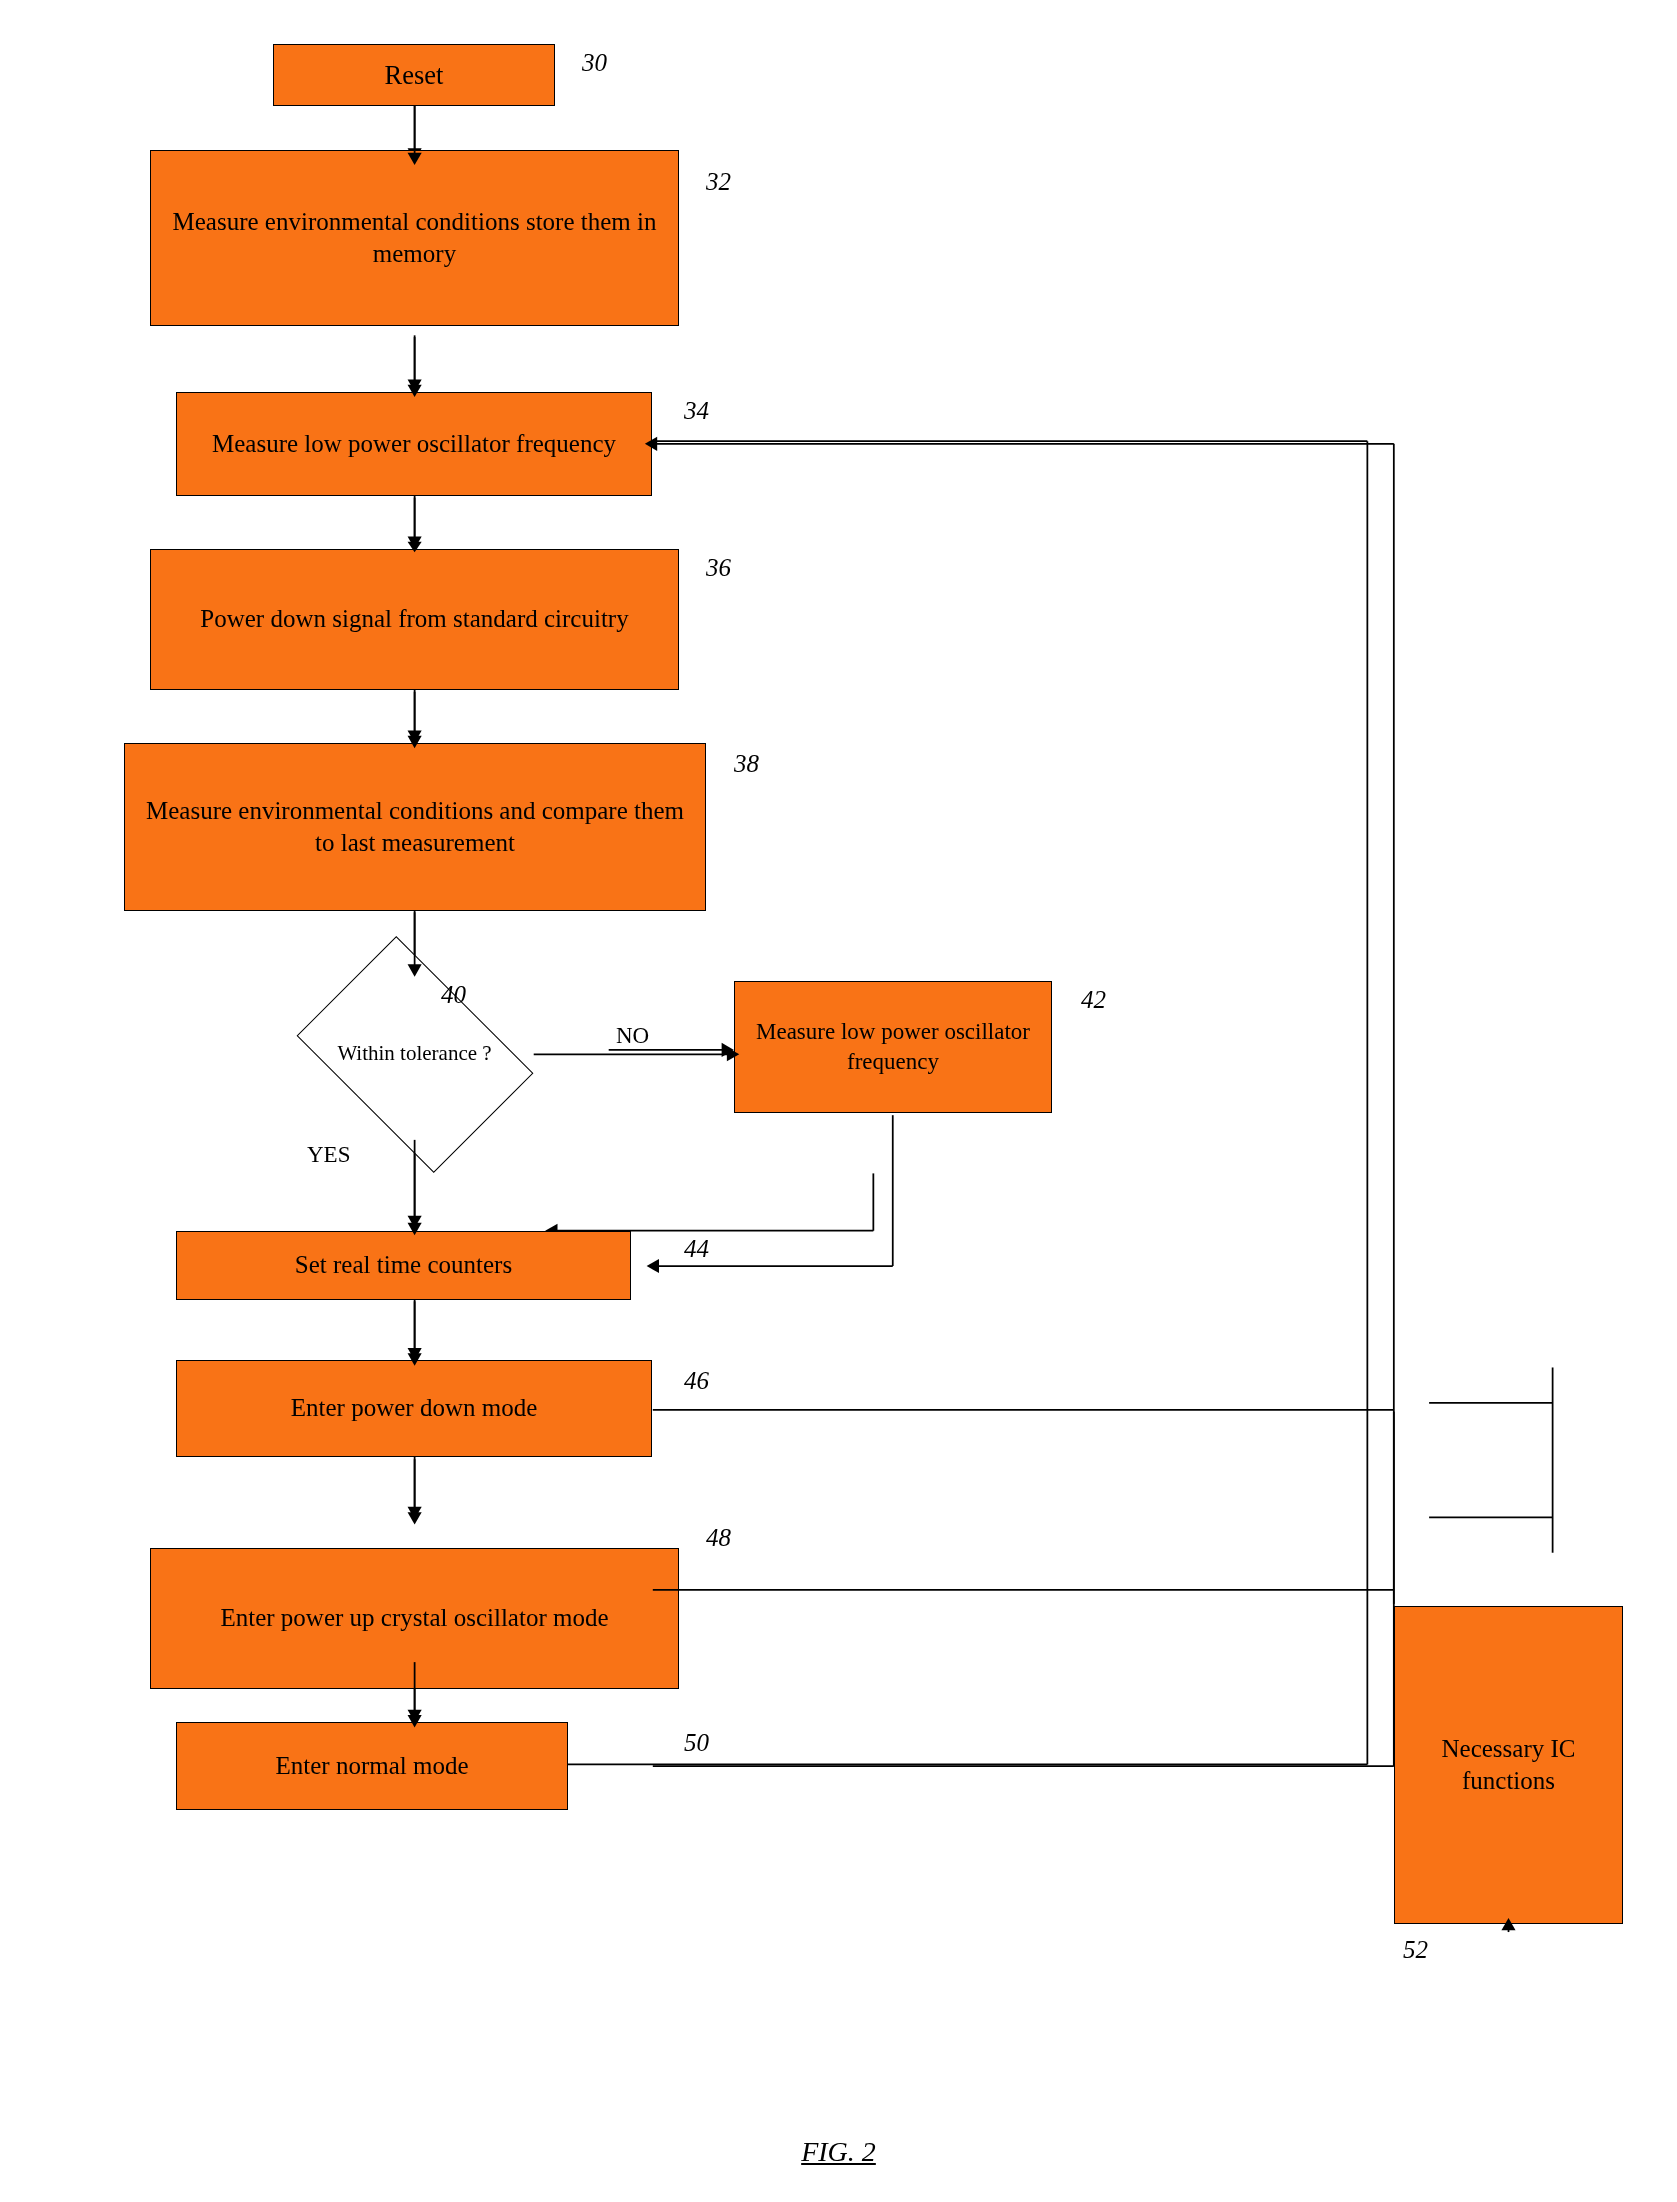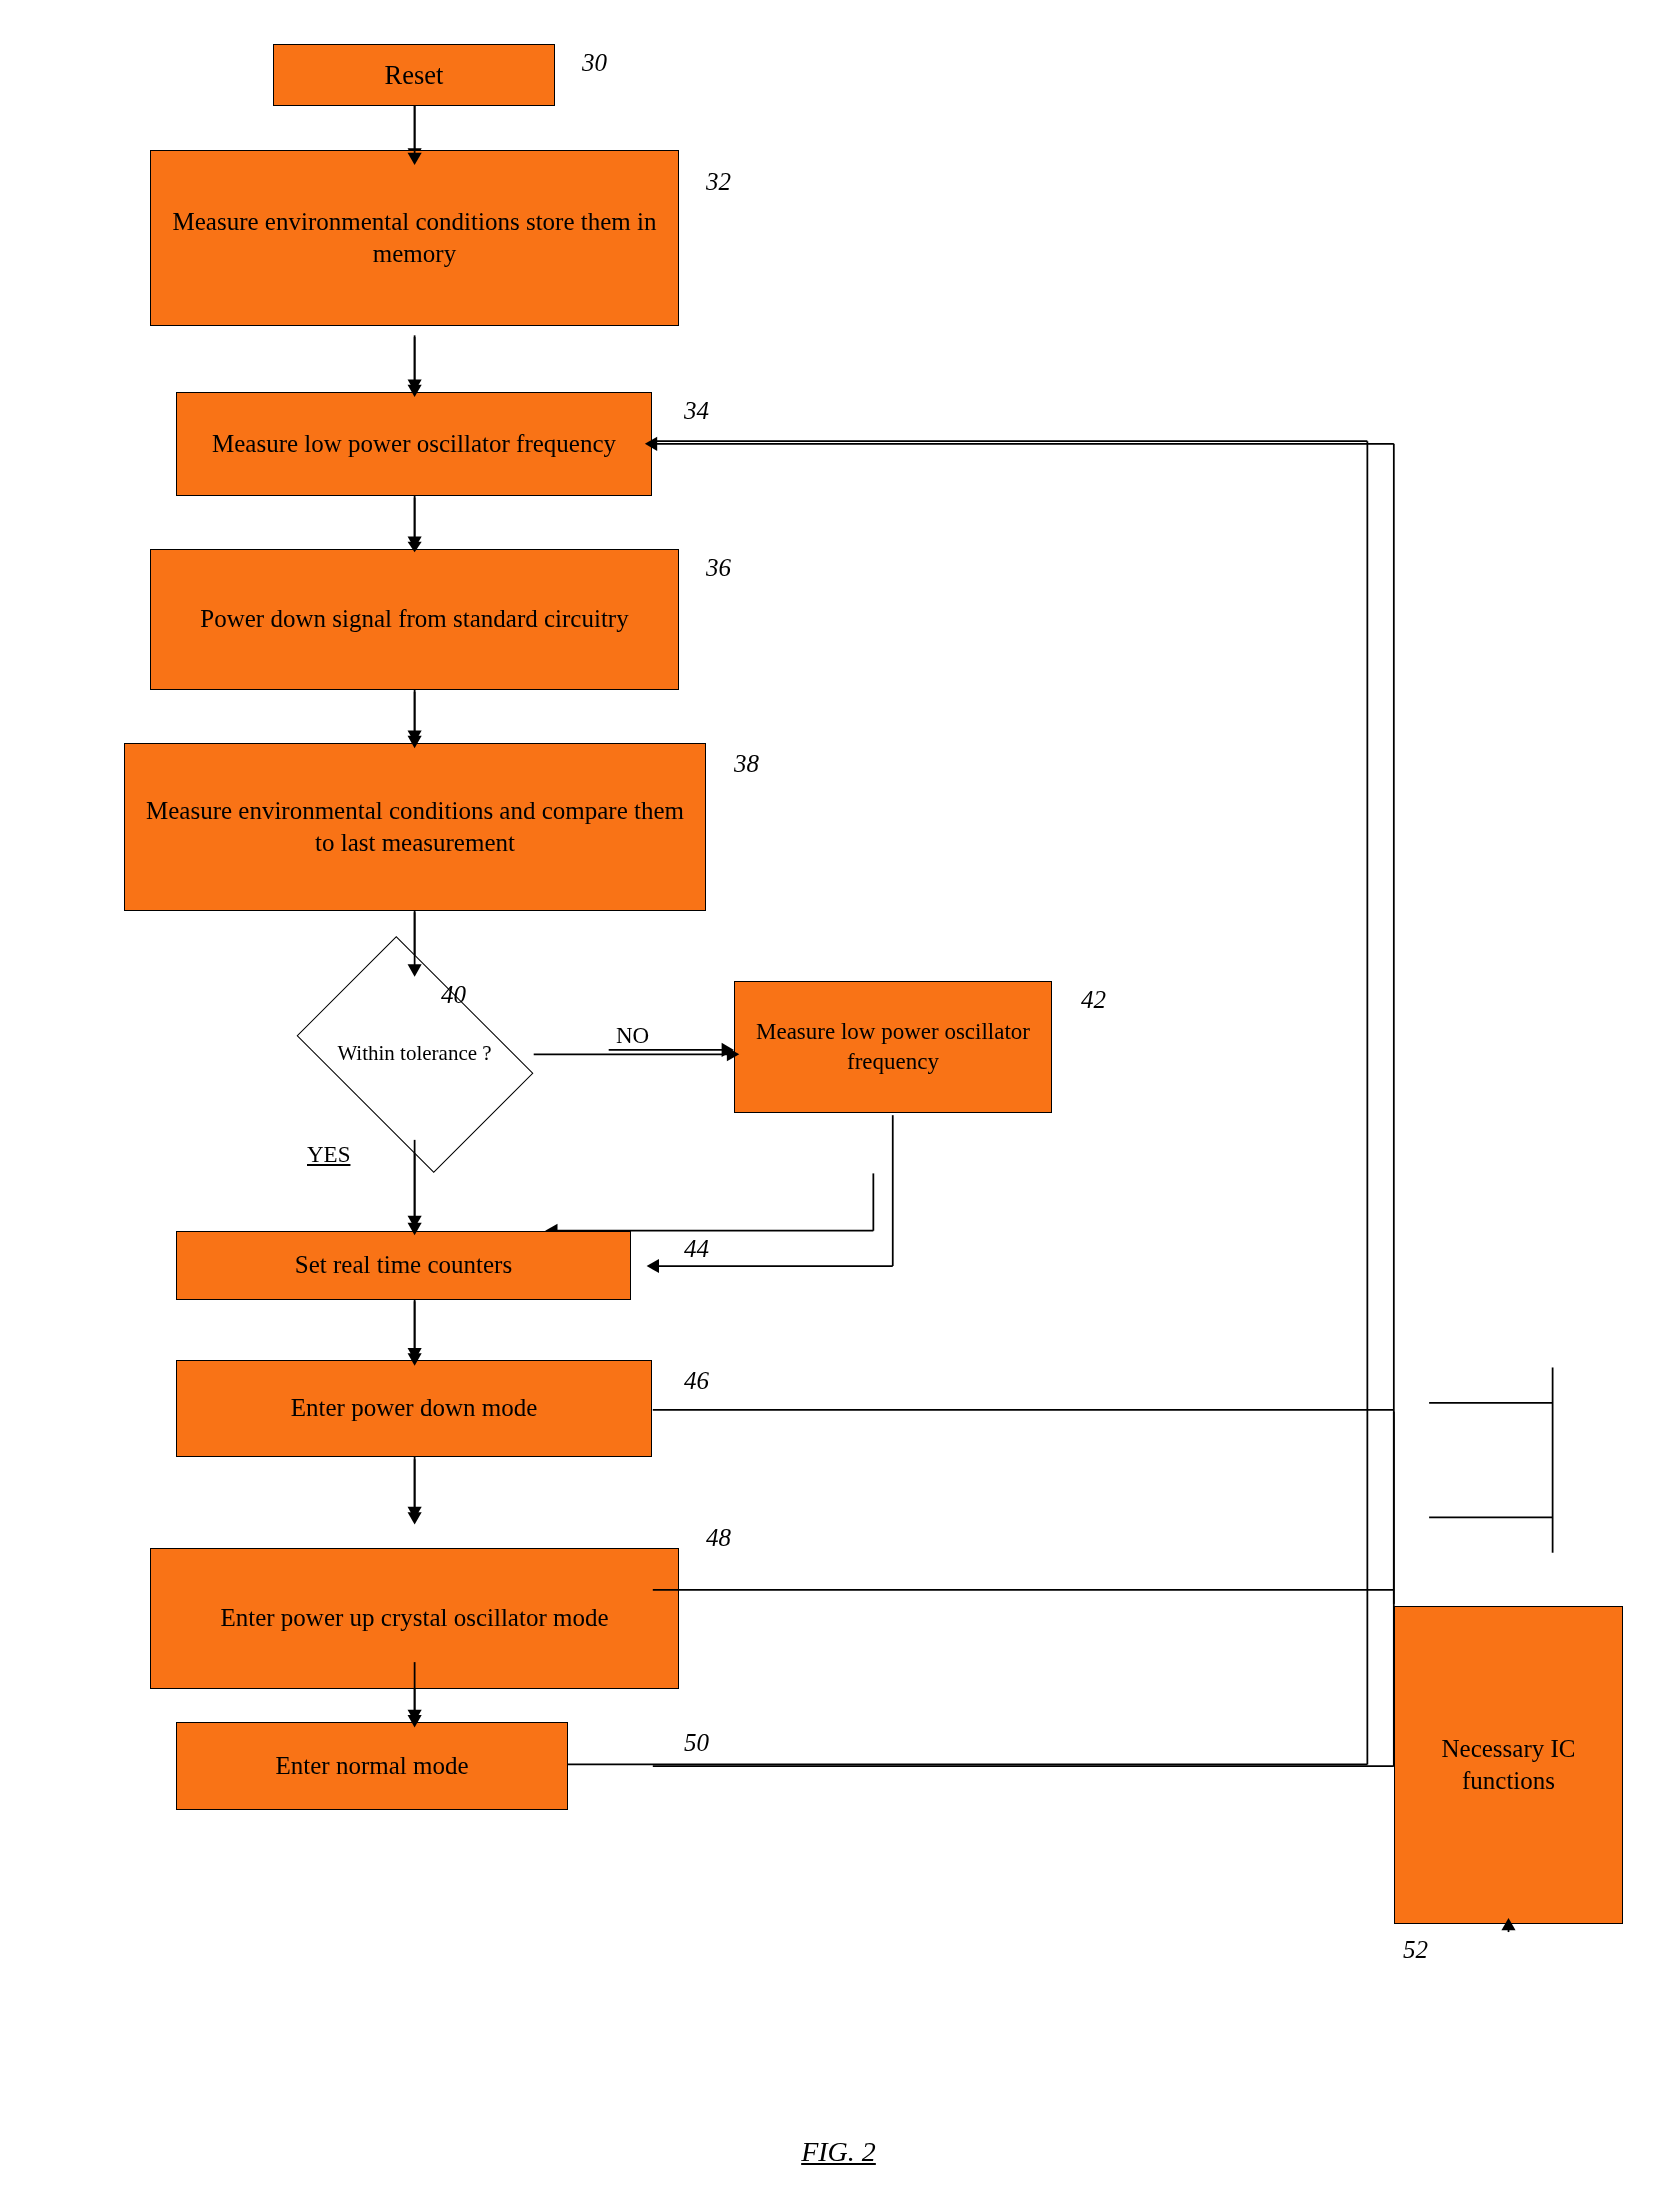--- a/index.html
+++ b/index.html
@@ -183,21 +183,21 @@
   <span class="ref-label" style="left:734px; top:750px;">38</span>
 
   <div class="flow-diamond-container" style="left:300px; top:970px; width:229px; height:168px;">
     <div class="flow-diamond"></div>
     <span class="flow-diamond-text" style="position:absolute; font-size:21px; text-align:center; width:159px; top:50%; left:50%; transform:translate(-50%,-50%);">Within tolerance ?</span>
   </div>
   <span class="ref-label" style="left:441px; top:981px;">40</span>
 
   <span class="branch-label" style="left:616px; top:1023px;">NO</span>
 
-  <span class="branch-label" style="left:307px; top:1142px;text-decoration:underline;">YES</span>
+  <span class="branch-label" style="left:307px; top:1142px;">YES</span>
 
   <div class="flow-box" style="left:734px; top:981px; width:318px; height:132px; font-size:23px;">
     <span>Measure low power oscillator frequency</span>
   </div>
   <span class="ref-label" style="left:1081px; top:986px;">42</span>
 
   <div class="flow-box" style="left:176px; top:1231px; width:455px; height:69px; font-size:25px;">
     <span>Set real time counters</span>
   </div>
   <span class="ref-label" style="left:684px; top:1235px;">44</span>

